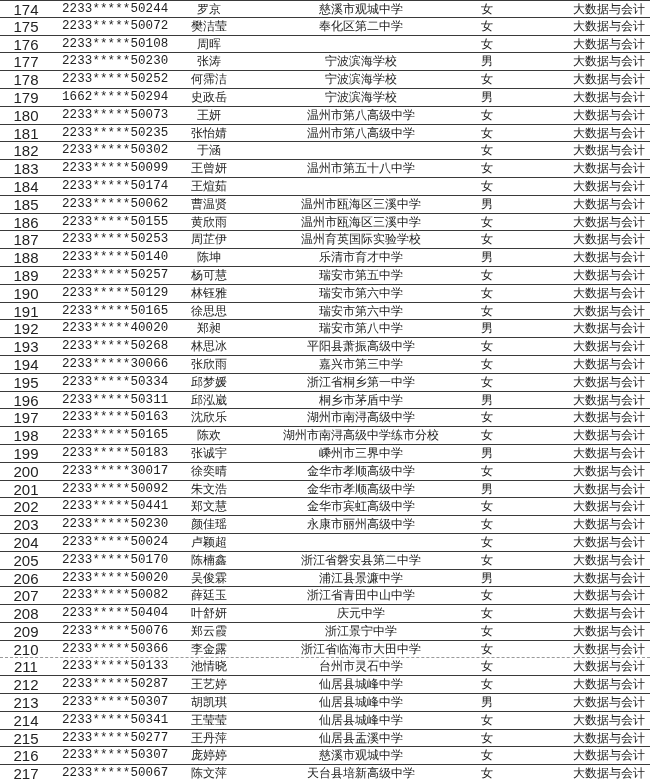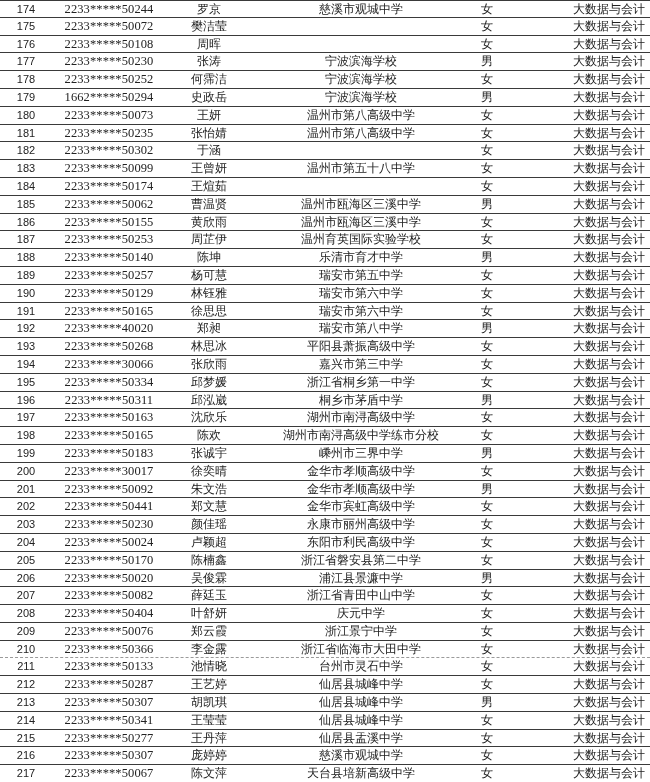--- a/index.html
+++ b/index.html
@@ -7,22 +7,22 @@
   .tbl { position: absolute; left: 0; top: 0; width: 650px; }
   .row {
     position: relative; height: 17.8px; box-sizing: border-box;
     border-bottom: 1.3px solid #3a3a3a;
     font-family: "DejaVu Sans", sans-serif; font-size: 12px; color: #222;
     white-space: nowrap;
   }
   .row.first { border-top: 1.3px solid #3a3a3a; }
   .row.dashed { border-bottom: 1px dashed #9a9a9a; }
   .cell { position: absolute; top: 0; height: 100%; line-height: 17px; text-align: center; }
-  .c-no   { left: 6px;   width: 40px; font-family: "Liberation Sans", sans-serif; font-size: 11px; }
-  .c-id   { left: 62px;  width: 94px; text-align: center; font-family: Liberation Serif, serif; font-size: 12.5px; letter-spacing: 0.1px; }
+  .c-no   { left: 6px;   width: 40px; font-family: "Liberation Sans", sans-serif; font-size: 15px; }
+  .c-id   { left: 62px;  width: 94px; text-align: center; font-family: Liberation Mono, monospace; font-size: 12.5px; letter-spacing: 0.1px; }
   .c-name { left: 178px; width: 62px; }
   .c-sch  { left: 246px; width: 230px; }
   .c-sex  { left: 472px; width: 30px; }
   .c-maj  { left: 545px; width: 100px; text-align: right; }
 </style>
 </head>
 <body>
 
 <div class="tbl" id="tbl">
     <div class="row first">
@@ -30,20 +30,21 @@
     <span class="cell c-id">2233*****50244</span>
     <span class="cell c-name">罗京</span>
     <span class="cell c-sch">慈溪市观城中学</span>
     <span class="cell c-sex">女</span>
     <span class="cell c-maj">大数据与会计</span>
   </div>
     <div class="row">
     <span class="cell c-no">175</span>
     <span class="cell c-id">2233*****50072</span>
     <span class="cell c-name">樊洁莹</span>
+    <span class="cell c-sch">奉化区第二中学</span>
     <span class="cell c-sex">女</span>
     <span class="cell c-maj">大数据与会计</span>
   </div>
     <div class="row">
     <span class="cell c-no">176</span>
     <span class="cell c-id">2233*****50108</span>
     <span class="cell c-name">周晖</span>
     <span class="cell c-sex">女</span>
     <span class="cell c-maj">大数据与会计</span>
   </div>
@@ -258,21 +259,20 @@
     <span class="cell c-id">2233*****50230</span>
     <span class="cell c-name">颜佳瑶</span>
     <span class="cell c-sch">永康市丽州高级中学</span>
     <span class="cell c-sex">女</span>
     <span class="cell c-maj">大数据与会计</span>
   </div>
     <div class="row">
     <span class="cell c-no">204</span>
     <span class="cell c-id">2233*****50024</span>
     <span class="cell c-name">卢颖超</span>
-    <span class="cell c-sch">东阳市利民高级中学</span>
     <span class="cell c-sex">女</span>
     <span class="cell c-maj">大数据与会计</span>
   </div>
     <div class="row">
     <span class="cell c-no">205</span>
     <span class="cell c-id">2233*****50170</span>
     <span class="cell c-name">陈楠鑫</span>
     <span class="cell c-sch">浙江省磐安县第二中学</span>
     <span class="cell c-sex">女</span>
     <span class="cell c-maj">大数据与会计</span>

